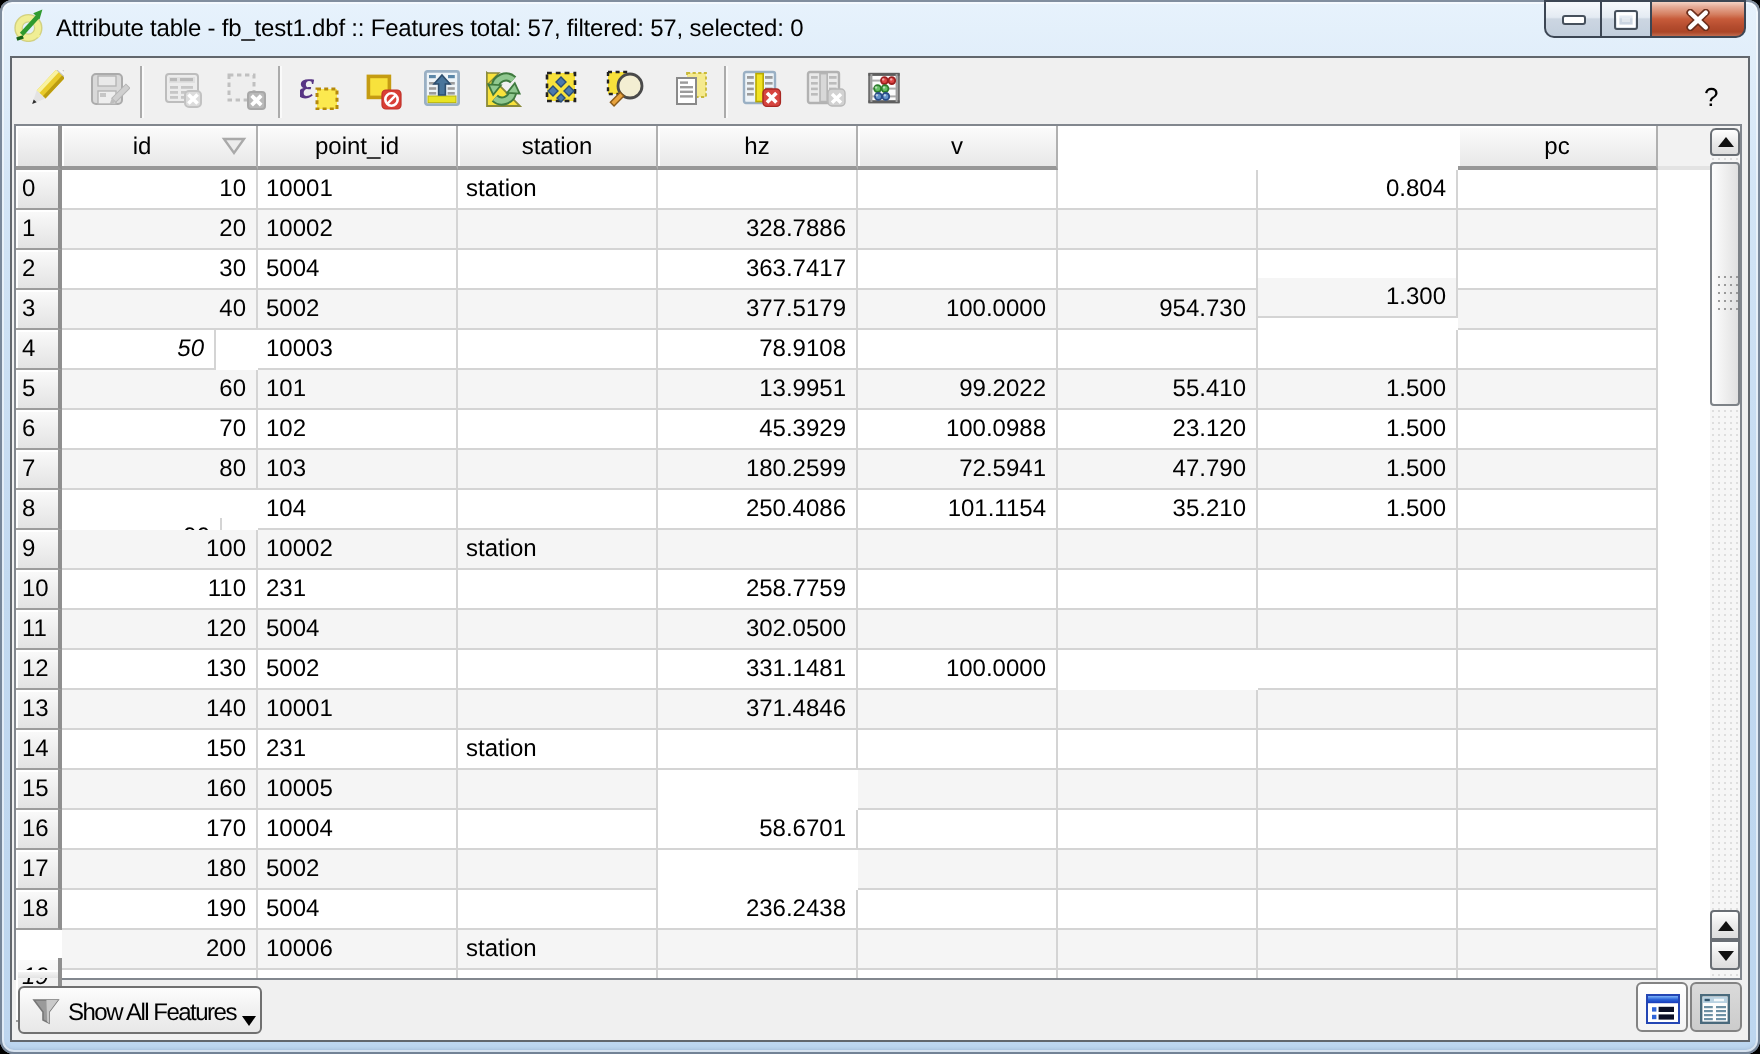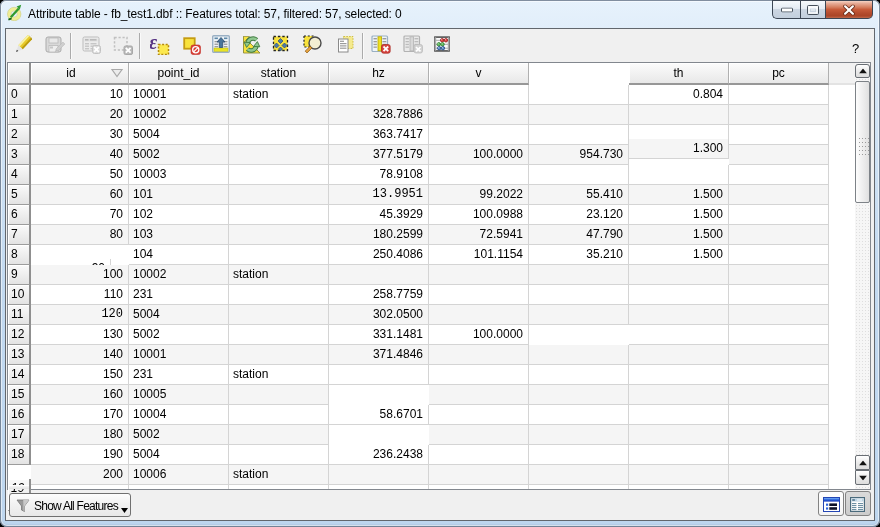--- a/index.html
+++ b/index.html
@@ -263,21 +263,20 @@
       </g>
     </svg>
   <div id="help">?</div>
 
   <div id="tframe"></div>
   <div class="ch" style="left:31px;width:98px;padding-right:17px;">id</div>
 <div class="ch" style="left:129px;width:100px;">point_id</div>
 <div class="ch" style="left:229px;width:100px;">station</div>
 <div class="ch" style="left:329px;width:100px;">hz</div>
 <div class="ch" style="left:429px;width:100px;">v</div>
-<div class="ch" style="left:629px;width:100px;">th</div>
 <div class="ch" style="left:729px;width:100px;">pc</div>
 <div class="chf" style="left:829px;width:26px;"></div>
 <svg class="sortind" width="14" height="10" viewBox="0 0 14 10">
       <path d="M2 1.5 L12 1.5 L7 8.5 Z" fill="#ececec" stroke="#a9a9a9" stroke-width="1.2"></path>
     </svg>
 <div class="rh" style="top:63px;height:22px;border-bottom:2px solid #979797;"></div>
 <div class="rh" style="top:85px;height:20px;">0</div>
 <div class="dc tr" style="left:31px;top:85px;width:98px;">10</div>
 <div class="dc tl" style="left:129px;top:85px;width:100px;">10001</div>
 <div class="dc tl" style="left:229px;top:85px;width:100px;">station</div>
@@ -307,33 +306,33 @@
 <div class="rh" style="top:145px;height:20px;">3</div>
 <div class="dc tr odd" style="left:31px;top:145px;width:98px;">40</div>
 <div class="dc tl odd" style="left:129px;top:145px;width:100px;">5002</div>
 <div class="dc tl odd" style="left:229px;top:145px;width:100px;"></div>
 <div class="dc tr odd" style="left:329px;top:145px;width:100px;">377.5179</div>
 <div class="dc tr odd" style="left:429px;top:145px;width:100px;">100.0000</div>
 <div class="dc tr odd" style="left:529px;top:145px;width:100px;">954.730</div>
 <div class="dc tr odd" style="left:629px;top:139px;width:100px;">1.300</div>
 <div class="dc tr odd" style="left:729px;top:145px;width:100px;"></div>
 <div class="rh" style="top:165px;height:20px;">4</div>
-<div class="dc tr" style="left:31px;top:165px;width:98px;">50</div>
+<div class="dc tr" style="left:31px;top:165px;width:77px;font-style:italic;">50</div>
 <div class="dc tl" style="left:129px;top:165px;width:100px;">10003</div>
 <div class="dc tl" style="left:229px;top:165px;width:100px;"></div>
 <div class="dc tr" style="left:329px;top:165px;width:100px;">78.9108</div>
 <div class="dc tr" style="left:429px;top:165px;width:100px;"></div>
 <div class="dc tr" style="left:529px;top:165px;width:100px;"></div>
 <div class="dc tr" style="left:629px;top:165px;width:100px;"></div>
 <div class="dc tr" style="left:729px;top:165px;width:100px;"></div>
 <div class="rh" style="top:185px;height:20px;">5</div>
 <div class="dc tr odd" style="left:31px;top:185px;width:98px;">60</div>
 <div class="dc tl odd" style="left:129px;top:185px;width:100px;">101</div>
 <div class="dc tl odd" style="left:229px;top:185px;width:100px;"></div>
-<div class="dc tr odd" style="left:329px;top:185px;width:100px;font-family:Liberation Mono, monospace;">13.9951</div>
+<div class="dc tr odd" style="left:329px;top:185px;width:100px;">13.9951</div>
 <div class="dc tr odd" style="left:429px;top:185px;width:100px;">99.2022</div>
 <div class="dc tr odd" style="left:529px;top:185px;width:100px;">55.410</div>
 <div class="dc tr odd" style="left:629px;top:185px;width:100px;">1.500</div>
 <div class="dc tr odd" style="left:729px;top:185px;width:100px;"></div>
 <div class="rh" style="top:205px;height:20px;">6</div>
 <div class="dc tr" style="left:31px;top:205px;width:98px;">70</div>
 <div class="dc tl" style="left:129px;top:205px;width:100px;">102</div>
 <div class="dc tl" style="left:229px;top:205px;width:100px;"></div>
 <div class="dc tr" style="left:329px;top:205px;width:100px;">45.3929</div>
 <div class="dc tr" style="left:429px;top:205px;width:100px;">100.0988</div>
@@ -370,21 +369,21 @@
 <div class="rh" style="top:285px;height:20px;">10</div>
 <div class="dc tr" style="left:31px;top:285px;width:98px;">110</div>
 <div class="dc tl" style="left:129px;top:285px;width:100px;">231</div>
 <div class="dc tl" style="left:229px;top:285px;width:100px;"></div>
 <div class="dc tr" style="left:329px;top:285px;width:100px;">258.7759</div>
 <div class="dc tr" style="left:429px;top:285px;width:100px;"></div>
 <div class="dc tr" style="left:529px;top:285px;width:100px;"></div>
 <div class="dc tr" style="left:629px;top:285px;width:100px;"></div>
 <div class="dc tr" style="left:729px;top:285px;width:100px;"></div>
 <div class="rh" style="top:305px;height:20px;">11</div>
-<div class="dc tr odd" style="left:31px;top:305px;width:98px;font-family:Liberation Mono, monospace;">120</div>
+<div class="dc tr odd" style="left:31px;top:305px;width:98px;">120</div>
 <div class="dc tl odd" style="left:129px;top:305px;width:100px;">5004</div>
 <div class="dc tl odd" style="left:229px;top:305px;width:100px;"></div>
 <div class="dc tr odd" style="left:329px;top:305px;width:100px;">302.0500</div>
 <div class="dc tr odd" style="left:429px;top:305px;width:100px;"></div>
 <div class="dc tr odd" style="left:529px;top:305px;width:100px;"></div>
 <div class="dc tr odd" style="left:629px;top:305px;width:100px;"></div>
 <div class="dc tr odd" style="left:729px;top:305px;width:100px;"></div>
 <div class="rh" style="top:325px;height:20px;">12</div>
 <div class="dc tr" style="left:31px;top:325px;width:98px;">130</div>
 <div class="dc tl" style="left:129px;top:325px;width:100px;">5002</div>

